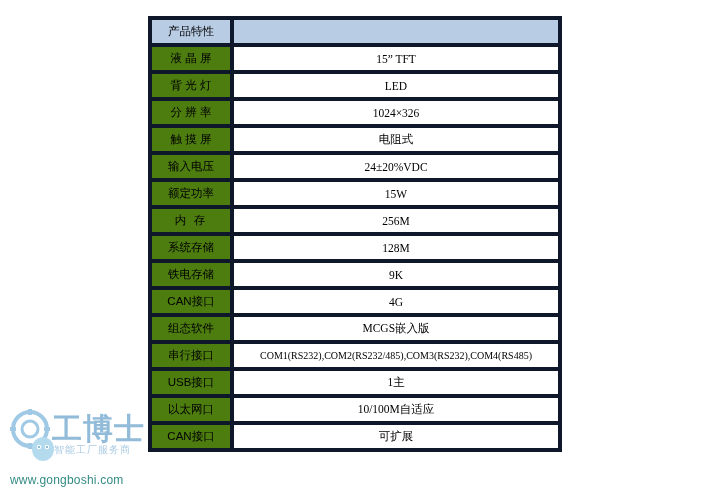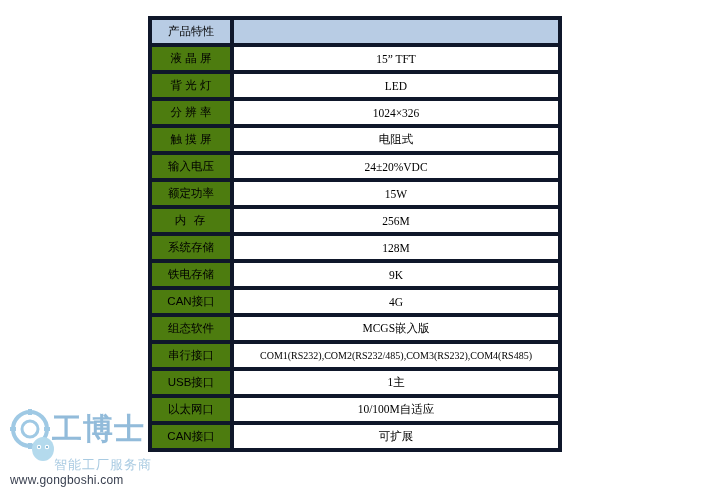--- a/index.html
+++ b/index.html
@@ -27,38 +27,38 @@
     width: 190px;
     height: 92px;
     opacity: 0.85;
     pointer-events: none;
   }
   #watermark .wm-url {
     position: absolute;
     left: 2px;
     bottom: 0px;
     font-size: 12px;
-    color: #0f172a;
+    color: #0f766e;
     letter-spacing: 0.2px;
     font-family: "Liberation Sans", sans-serif;
   }
   #watermark .wm-main {
     position: absolute;
     left: 44px;
     top: 14px;
     font-size: 30px;
     font-weight: bold;
     color: #7fb0d4;
     letter-spacing: 1px;
   }
   #watermark .wm-sub {
     position: absolute;
     left: 46px;
-    top: 61px;
-    font-size: 13px;
+    top: 48px;
+    font-size: 10px;
     color: #9bc2dd;
     letter-spacing: 1px;
   }
 
   
   #spec-table {
     position: absolute;
     left: 148px;
     top: 16px;
     width: 414px;

